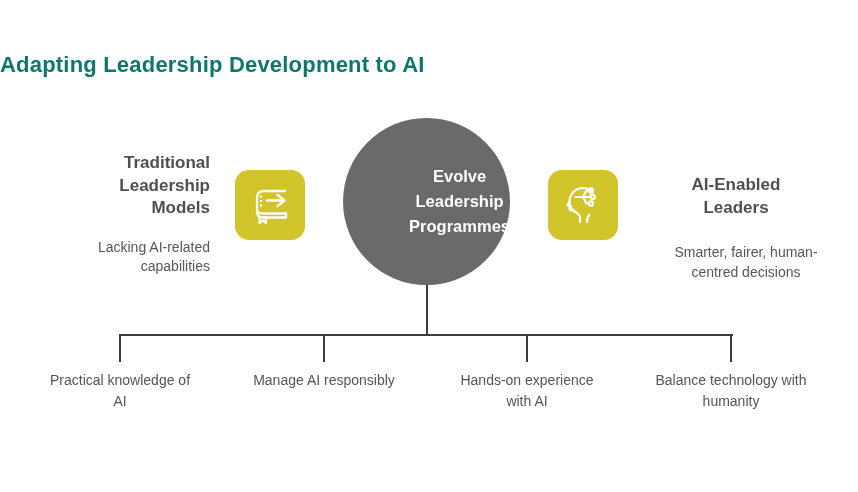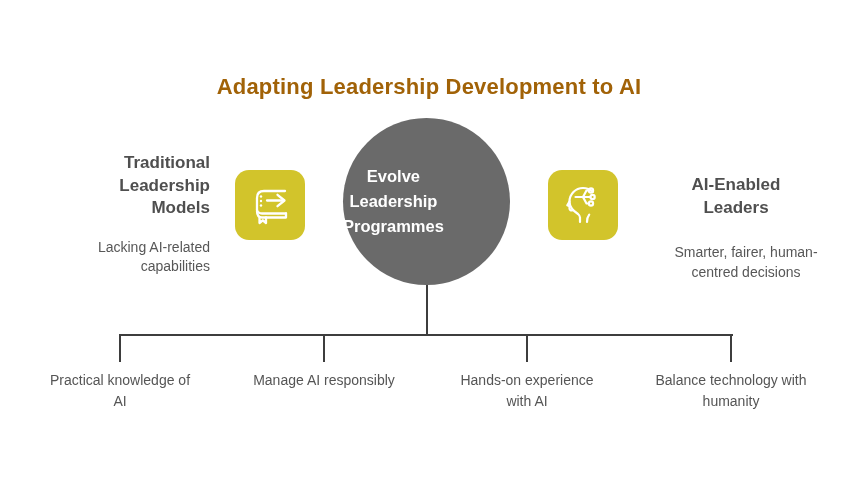--- a/index.html
+++ b/index.html
@@ -12,26 +12,24 @@
     height: 492px;
     background: #ffffff;
     overflow: hidden;
   }
 
   .title {
     position: absolute;
     top: 52px;
     left: 0;
     width: 858px;
-    text-align: center;
     font-size: 22px;
     font-weight: bold;
-    color: #a16207;
+    color: #0f766e;
     letter-spacing: 0.2px;
-    margin-top: 22px;
   }
 
   
   .left-text {
     position: absolute;
     top: 152px;
     right: 648px;  
     width: 170px;
     text-align: right;
   }
@@ -79,21 +77,21 @@
   .circle {
     position: absolute;
     left: 343px;
     top: 118px;
     width: 167px;
     height: 167px;
     border-radius: 50%;
     background: #6a6a6a;
     display: flex;
     align-items: center;
-    justify-content: flex-start;
+    justify-content: flex-end;
   }
   .circle-label {
     color: #ffffff;
     font-size: 16.5px;
     font-weight: bold;
     line-height: 1.5;
     text-align: center;
     white-space: pre-line;
   }
 

